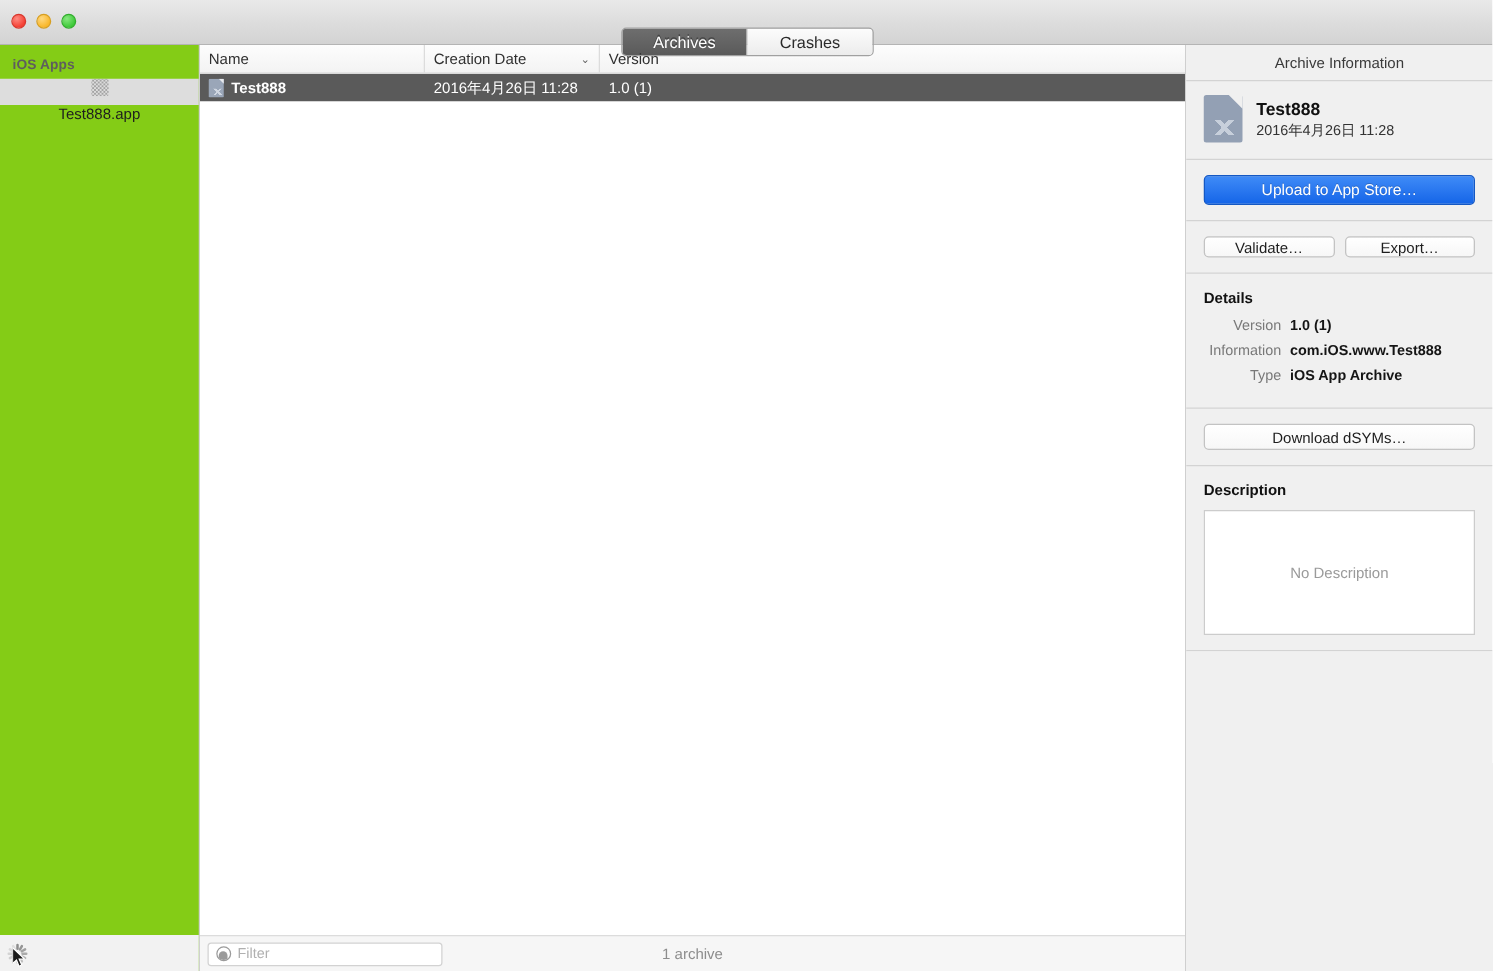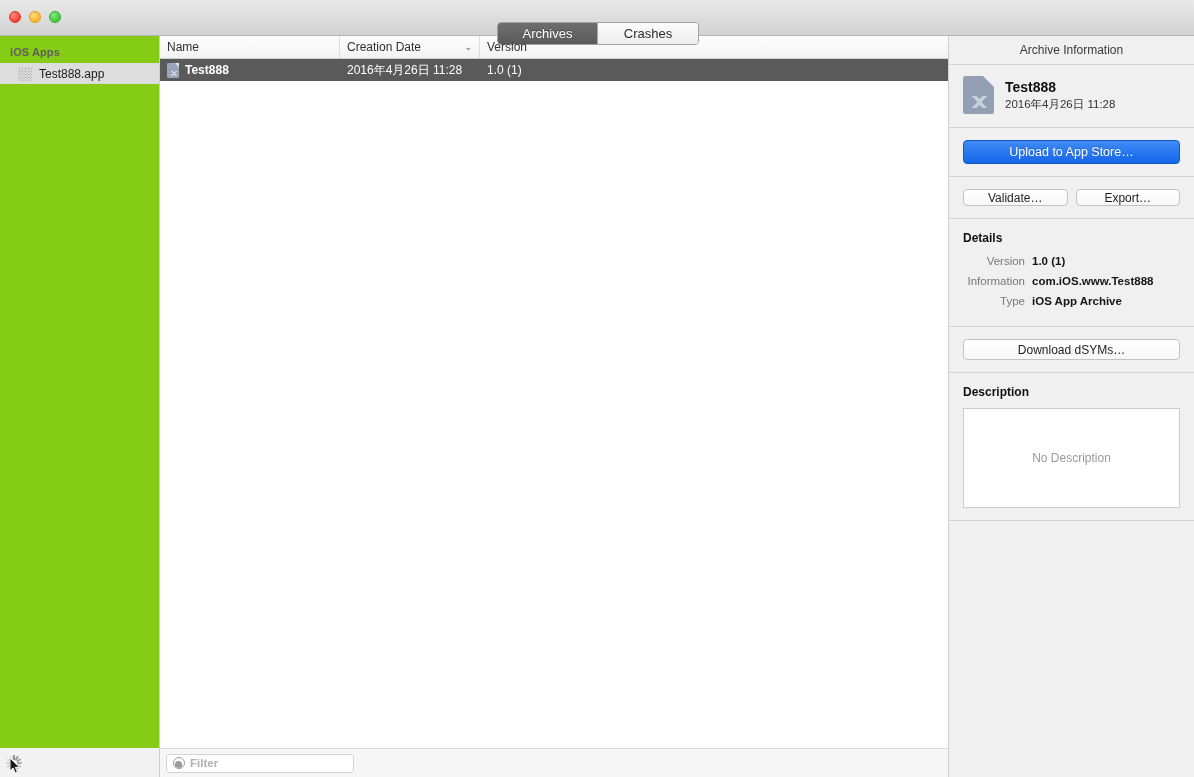--- a/index.html
+++ b/index.html
@@ -101,24 +101,24 @@
     font-weight: bold;
     color: #5e5e5e;
     padding: 2px 10px 5px 10px;
     letter-spacing: 0.1px;
   }
   .sb-item {
     display: flex;
     align-items: center;
     gap: 7px;
     height: 21px;
-    padding-left: 18px;
     font-size: 12px;
     color: #1e1e1e;
     cursor: default;
+    flex-direction: column;
   }
   .sb-item.selected { background: #dddddd; }
   .app-icon {
     width: 14px; height: 14px;
     flex: 0 0 14px;
     border-radius: 2px;
     background-image:
       radial-gradient(circle, #9a9a9a 0.8px, transparent 1px),
       radial-gradient(circle, #9a9a9a 0.8px, transparent 1px);
     background-size: 3px 3px, 3px 3px;
@@ -238,21 +238,20 @@
 
   .table-footer {
     height: 29px;
     flex: 0 0 29px;
     background: #f6f6f6;
     border-top: 1px solid #dcdcdc;
     display: flex;
     align-items: center;
     position: relative;
     padding: 0 6px;
-    font-weight: bold;
   }
   .filter-field {
     width: 188px;
     height: 19px;
     background: #ffffff;
     border: 1px solid #d2d2d2;
     border-radius: 3px;
     display: flex;
     align-items: center;
     gap: 5px;
@@ -499,20 +498,21 @@
           <div class="cell created">2016年4月26日 11:28</div>
           <div class="cell version">1.0 (1)</div>
         </div>
       </div>
 
       <div class="table-footer">
         <div class="filter-field">
           <span class="filter-icon"></span>
           <span class="filter-text">Filter</span>
         </div>
+        <div class="archive-count">1 archive</div>
       </div>
 
     </div>
 
     <div class="inspector">
 
       <div class="insp-header">Archive Information</div>
 
       <div class="archive-summary">
         <span class="big-doc-icon">

